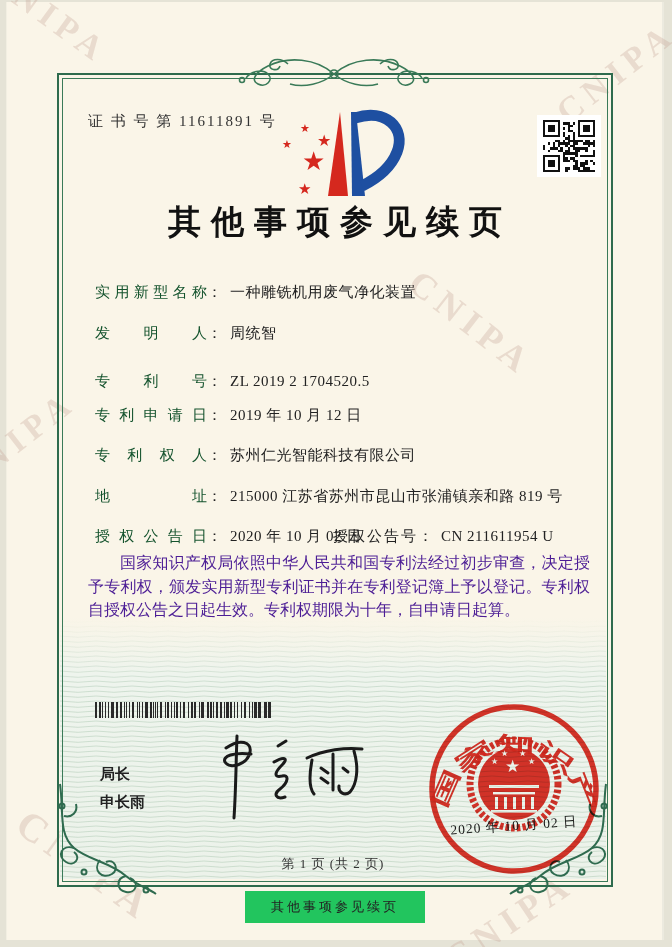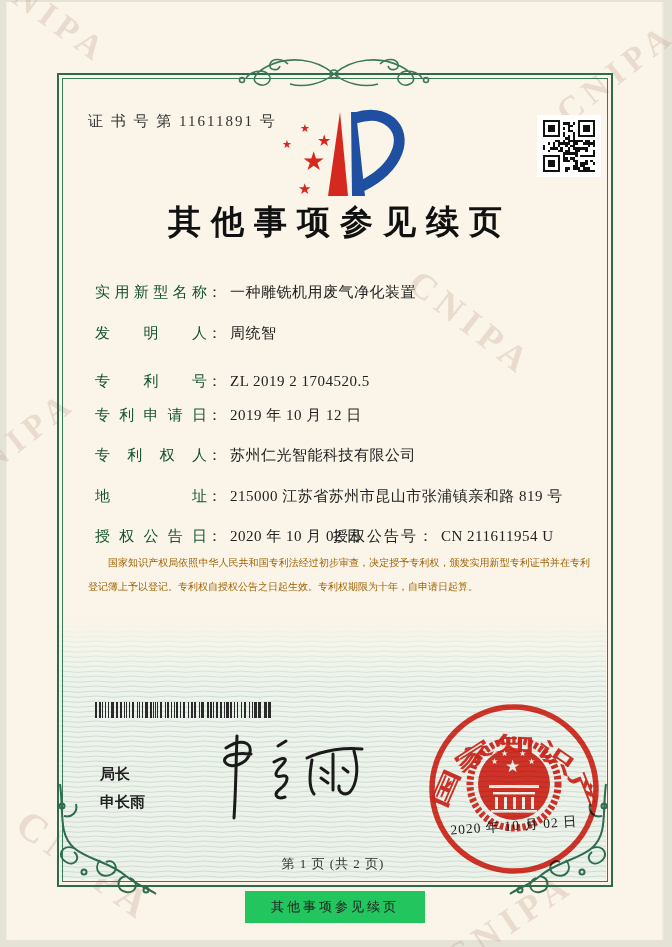--- a/index.html
+++ b/index.html
@@ -58,21 +58,21 @@
     display:inline-block;width:112px;vertical-align:bottom;
     text-align:justify;text-align-last:justify;color:#14532d;
   }
   .fcolon{margin:0 2px 0 0;}
   .fvalue{margin-left:6px;letter-spacing:.5px;}
   .fcol2{position:absolute;left:238px;top:0;white-space:nowrap;}
   .fcol2 .flabel2{letter-spacing:2px;}
 
   .paras{
     position:absolute;left:82px;top:549px;width:502px;
-    font-size:10px;line-height:23.5px;color:#a16207;text-align:justify;
+    font-size:16px;line-height:23.5px;color:#4c1d95;text-align:justify;
   }
   .paras p{margin:0;text-indent:2em;}
 
   .barcode{position:absolute;left:89px;top:700px;width:178px;height:16px;}
 
   .director{position:absolute;left:94px;top:758px;font-size:15px;font-weight:600;color:#222;line-height:28px;}
   .signature{position:absolute;left:198px;top:728px;}
 
   .seal{position:absolute;left:419px;top:698px;width:178px;height:180px;mix-blend-mode:multiply;}
   .seal svg{position:absolute;left:0;top:0;}

